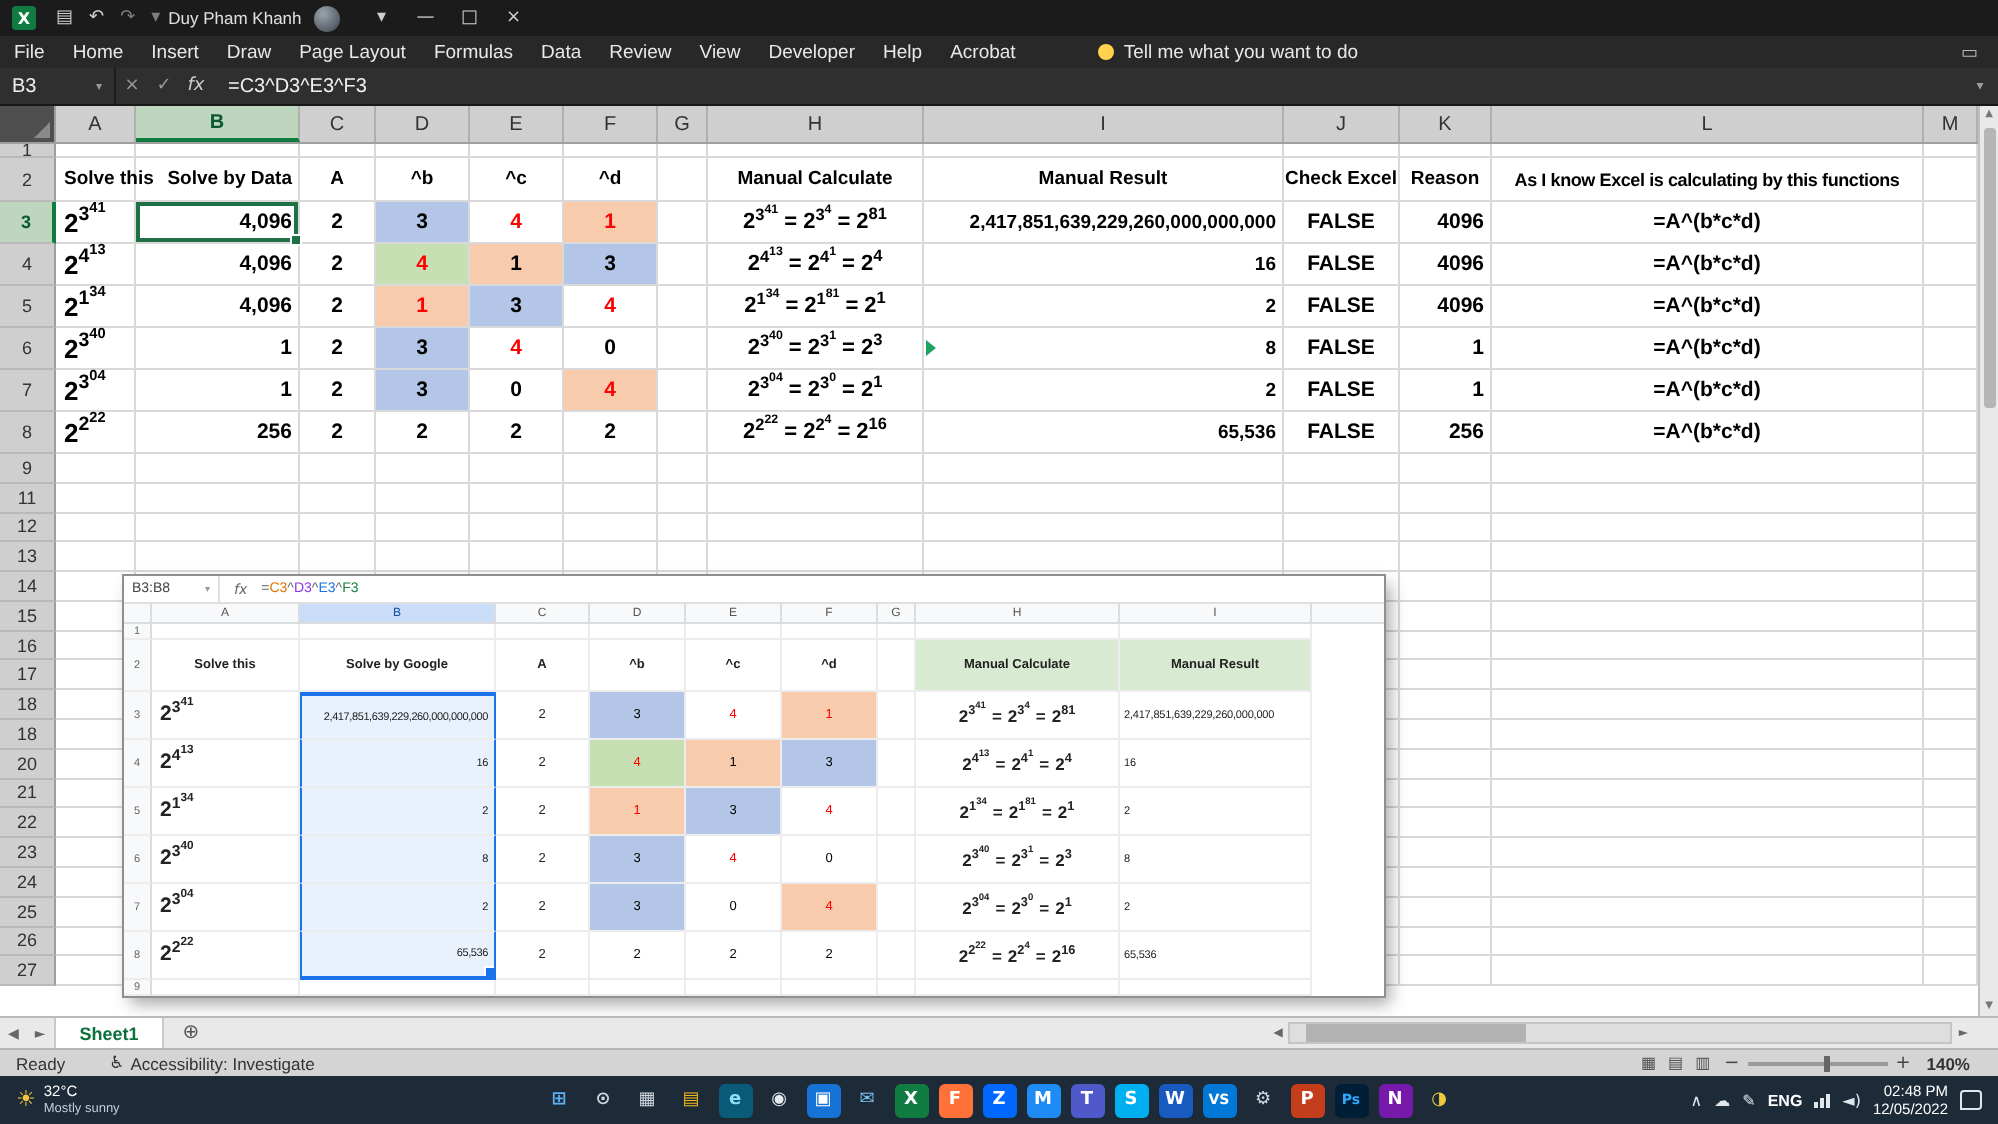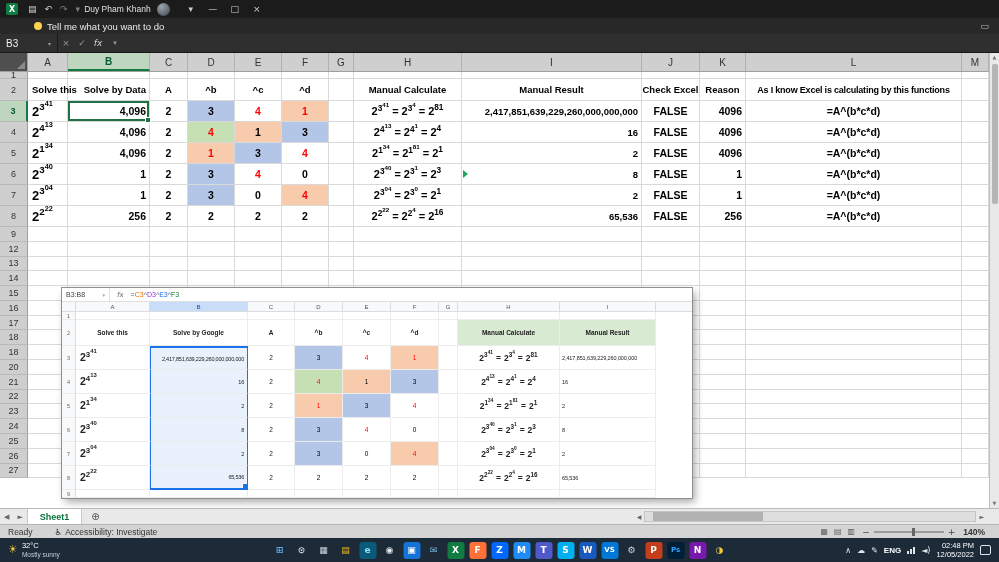--- a/index.html
+++ b/index.html
@@ -178,37 +178,52 @@
       <span class="uname" data-name="account-name">Duy Pham Khanh</span>
       <span class="avatar" data-name="user-avatar"></span>
       <span class="wbtn" data-name="ribbon-display-options-icon">▾</span>
       <span class="wbtn" data-name="minimize-icon">—</span>
       <span class="wbtn" data-name="maximize-icon">□</span>
       <span class="wbtn" data-name="close-icon">×</span>
     </div>
   </div>
 
   <div class="ribbontabs" data-name="ribbon-tab-bar">
+    <span id="rtabs" class="rtabs" data-name="ribbon-tabs">
+        <span class="rtab" data-name="ribbon-tab-file">File</span>
+        <span class="rtab" data-name="ribbon-tab-home">Home</span>
+        <span class="rtab" data-name="ribbon-tab-insert">Insert</span>
+        <span class="rtab" data-name="ribbon-tab-draw">Draw</span>
+        <span class="rtab" data-name="ribbon-tab-page-layout">Page Layout</span>
+        <span class="rtab" data-name="ribbon-tab-formulas">Formulas</span>
+        <span class="rtab" data-name="ribbon-tab-data">Data</span>
+        <span class="rtab" data-name="ribbon-tab-review">Review</span>
+        <span class="rtab" data-name="ribbon-tab-view">View</span>
+        <span class="rtab" data-name="ribbon-tab-developer">Developer</span>
+        <span class="rtab" data-name="ribbon-tab-help">Help</span>
+        <span class="rtab" data-name="ribbon-tab-acrobat">Acrobat</span>
+      </span>
     <span class="tellme" data-name="tell-me-box">
       <span class="bulb" data-name="lightbulb-icon"></span>
       <span data-name="tell-me-label">Tell me what you want to do</span>
     </span>
     <span class="ribbon-right" data-name="ribbon-right">
       <span data-name="comment-icon">▭</span>
     </span>
   </div>
 
   <div class="fbar" data-name="formula-bar">
     <div class="namebox" data-name="name-box">
       <span data-name="name-box-value">B3</span>
       <span class="nbcaret" data-name="name-box-caret-icon">▾</span>
     </div>
     <span class="fbtn dim" data-name="cancel-icon">×</span>
     <span class="fbtn dim" data-name="enter-icon">✓</span>
     <span class="fbtn fx" data-name="insert-function-icon">fx</span>
+    <div class="ftext" data-name="formula-input">=C3^D3^E3^F3</div>
     <span class="fexpand" data-name="formula-bar-expand-icon">▾</span>
   </div>
 
   <div id="colheaders" class="colheaders" data-name="column-header-row">
       <div class="corner" data-name="select-all-button">
         <i class="tri" data-name="select-all-triangle-icon"></i>
       </div>
       <div class="chcell" data-name="column-header-A" style="width: 40px;">A</div>
       <div class="chcell sel" data-name="column-header-B" style="width: 82px;">B</div>
       <div class="chcell" data-name="column-header-C" style="width: 38px;">C</div>
@@ -385,20 +400,36 @@
         <div class="gcell" data-name="cell-E9" style="width: 47px;"></div>
         <div class="gcell" data-name="cell-F9" style="width: 47px;"></div>
         <div class="gcell" data-name="cell-G9" style="width: 25px;"></div>
         <div class="gcell" data-name="cell-H9" style="width: 108px;"></div>
         <div class="gcell" data-name="cell-I9" style="width: 180px;"></div>
         <div class="gcell" data-name="cell-J9" style="width: 58px;"></div>
         <div class="gcell" data-name="cell-K9" style="width: 46px;"></div>
         <div class="gcell" data-name="cell-L9" style="width: 216px;"></div>
         <div class="gcell" data-name="cell-M9" style="width: 27px;"></div>
       </div>
+      <div class="grow" data-name="sheet-row-11" style="height: 14.789px;">
+        <div class="rnum" data-name="row-header-11">11</div>
+        <div class="gcell" data-name="cell-A11" style="width: 40px;"></div>
+        <div class="gcell" data-name="cell-B11" style="width: 82px;"></div>
+        <div class="gcell" data-name="cell-C11" style="width: 38px;"></div>
+        <div class="gcell" data-name="cell-D11" style="width: 47px;"></div>
+        <div class="gcell" data-name="cell-E11" style="width: 47px;"></div>
+        <div class="gcell" data-name="cell-F11" style="width: 47px;"></div>
+        <div class="gcell" data-name="cell-G11" style="width: 25px;"></div>
+        <div class="gcell" data-name="cell-H11" style="width: 108px;"></div>
+        <div class="gcell" data-name="cell-I11" style="width: 180px;"></div>
+        <div class="gcell" data-name="cell-J11" style="width: 58px;"></div>
+        <div class="gcell" data-name="cell-K11" style="width: 46px;"></div>
+        <div class="gcell" data-name="cell-L11" style="width: 216px;"></div>
+        <div class="gcell" data-name="cell-M11" style="width: 27px;"></div>
+      </div>
       <div class="grow" data-name="sheet-row-12" style="height: 14.789px;">
         <div class="rnum" data-name="row-header-12">12</div>
         <div class="gcell" data-name="cell-A12" style="width: 40px;"></div>
         <div class="gcell" data-name="cell-B12" style="width: 82px;"></div>
         <div class="gcell" data-name="cell-C12" style="width: 38px;"></div>
         <div class="gcell" data-name="cell-D12" style="width: 47px;"></div>
         <div class="gcell" data-name="cell-E12" style="width: 47px;"></div>
         <div class="gcell" data-name="cell-F12" style="width: 47px;"></div>
         <div class="gcell" data-name="cell-G12" style="width: 25px;"></div>
         <div class="gcell" data-name="cell-H12" style="width: 108px;"></div>

